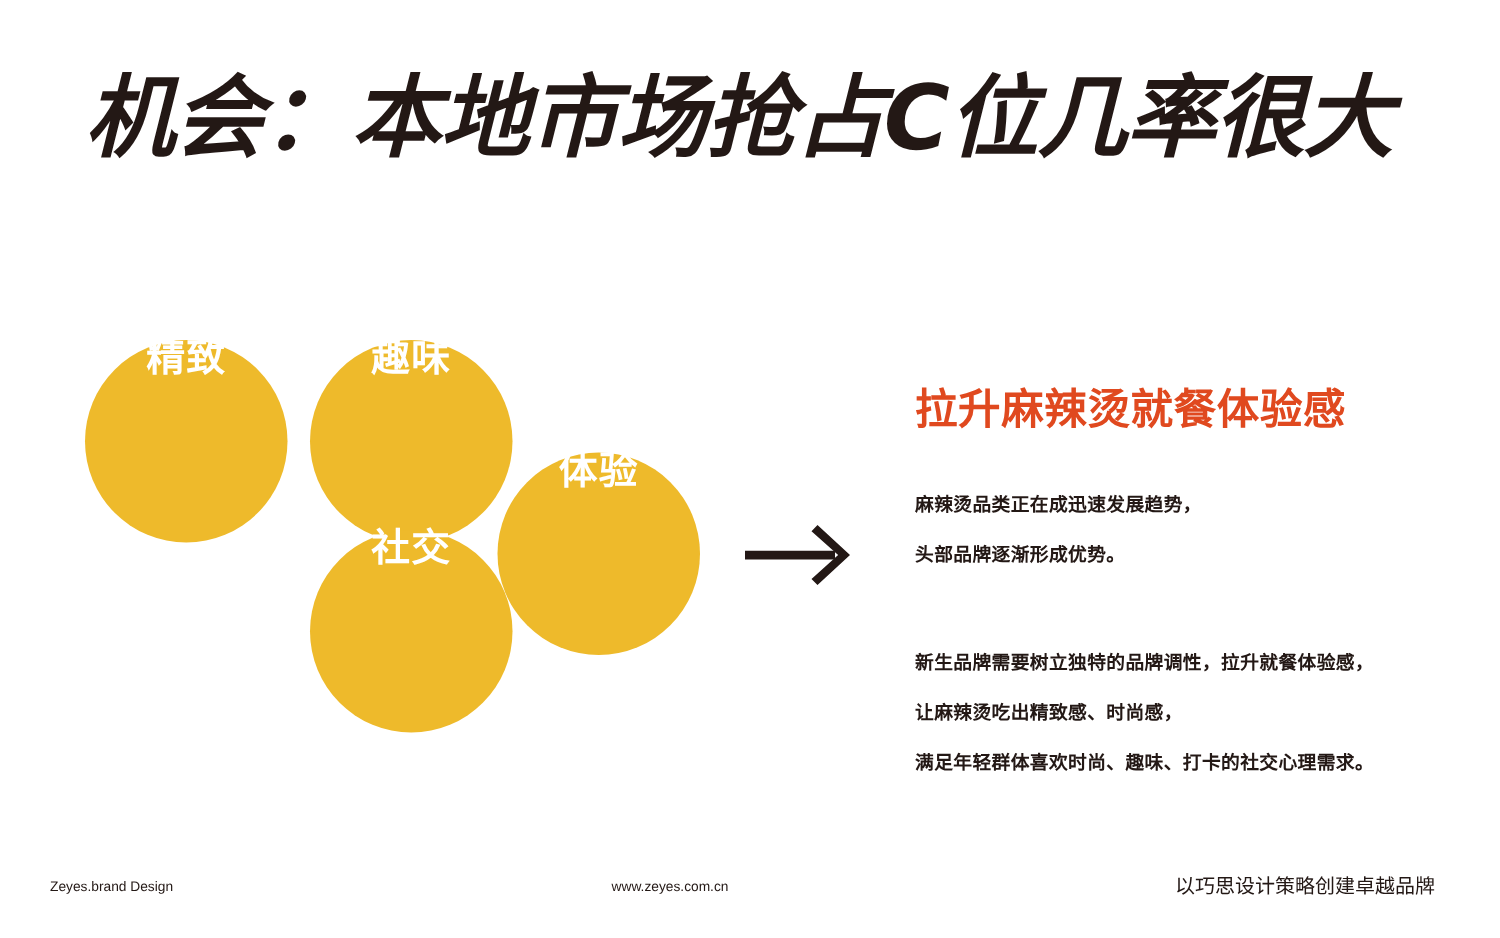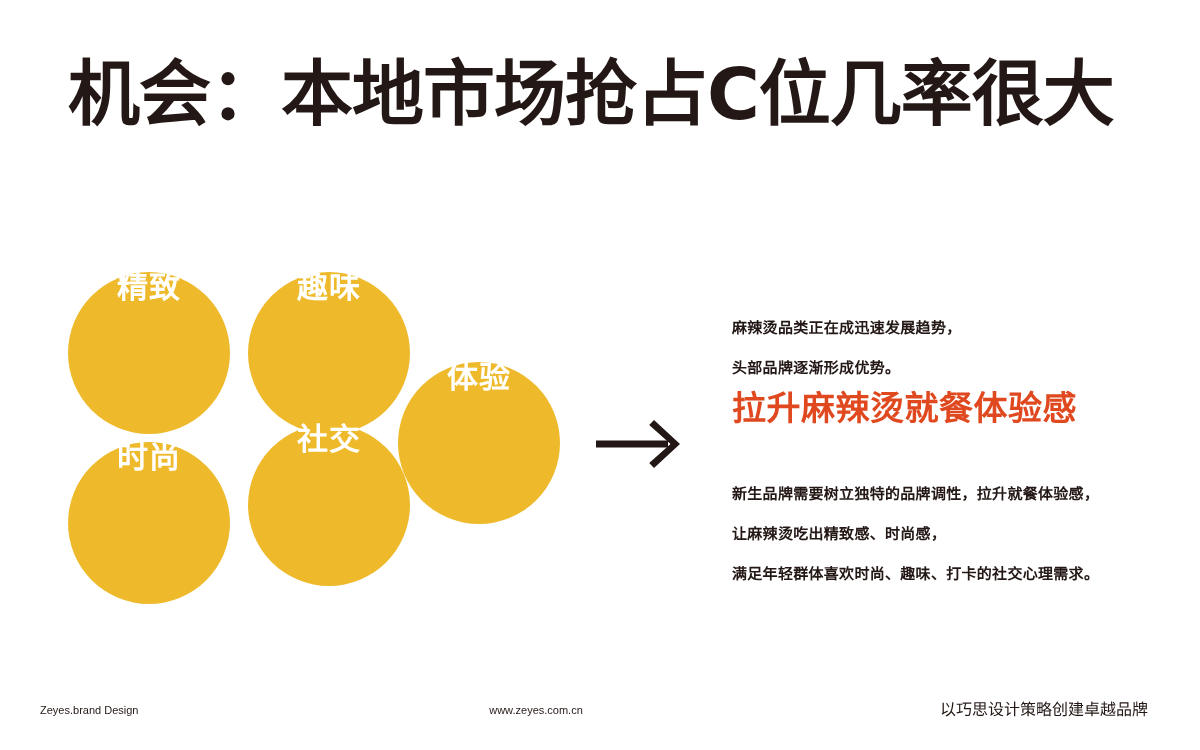--- a/index.html
+++ b/index.html
@@ -25,20 +25,21 @@
     left: 68px;
     top: 54px;
     width: 1090px;
     font-size: 72px;
     line-height: 80px;
     font-weight: 700;
     letter-spacing: -1px;
     color: #231815;
     white-space: nowrap;
     font-family: "DejaVu Sans", "Liberation Sans", sans-serif;
+    font-style: italic;
   }
 
   
   #circle-cluster {
     position: absolute;
     left: 0;
     top: 0;
     width: 600px;
     height: 750px;
   }
@@ -136,47 +137,44 @@
   <div id="circle-cluster">
 
     <div class="circle" id="circle-1">
       <span class="circle-label">精致</span>
     </div>
 
     <div class="circle" id="circle-2">
       <span class="circle-label">趣味</span>
     </div>
 
-    <div class="circle" id="circle-4">
-      <span class="circle-label">时尚</span>
-    </div>
 
     <div class="circle" id="circle-5">
       <span class="circle-label">社交</span>
     </div>
 
     <div class="circle" id="circle-3">
       <span class="circle-label">体验</span>
     </div>
 
   </div>
 
   <svg id="arrow" viewBox="0 0 100 52">
     <path d="M0 22.5 H72 V29.5 H0 Z" fill="#231815"></path>
     <path d="M58 2 L53.2 6.9 L74.5 26 L53.2 45.1 L58 50 L84 26 Z" fill="#231815"></path>
   </svg>
 
   <div id="text-column">
 
+    <div id="right-heading">拉升麻辣烫就餐体验感</div>
+
     <div id="para-1">
       <p class="body-para">麻辣烫品类正在成迅速发展趋势，</p>
       <p class="body-para">头部品牌逐渐形成优势。</p>
     </div>
-
-    <div id="right-heading">拉升麻辣烫就餐体验感</div>
 
     <div id="para-2">
       <p class="body-para">新生品牌需要树立独特的品牌调性，拉升就餐体验感，</p>
       <p class="body-para">让麻辣烫吃出精致感、时尚感，</p>
       <p class="body-para">满足年轻群体喜欢时尚、趣味、打卡的社交心理需求。</p>
     </div>
 
   </div>
 
   <div id="footer">

